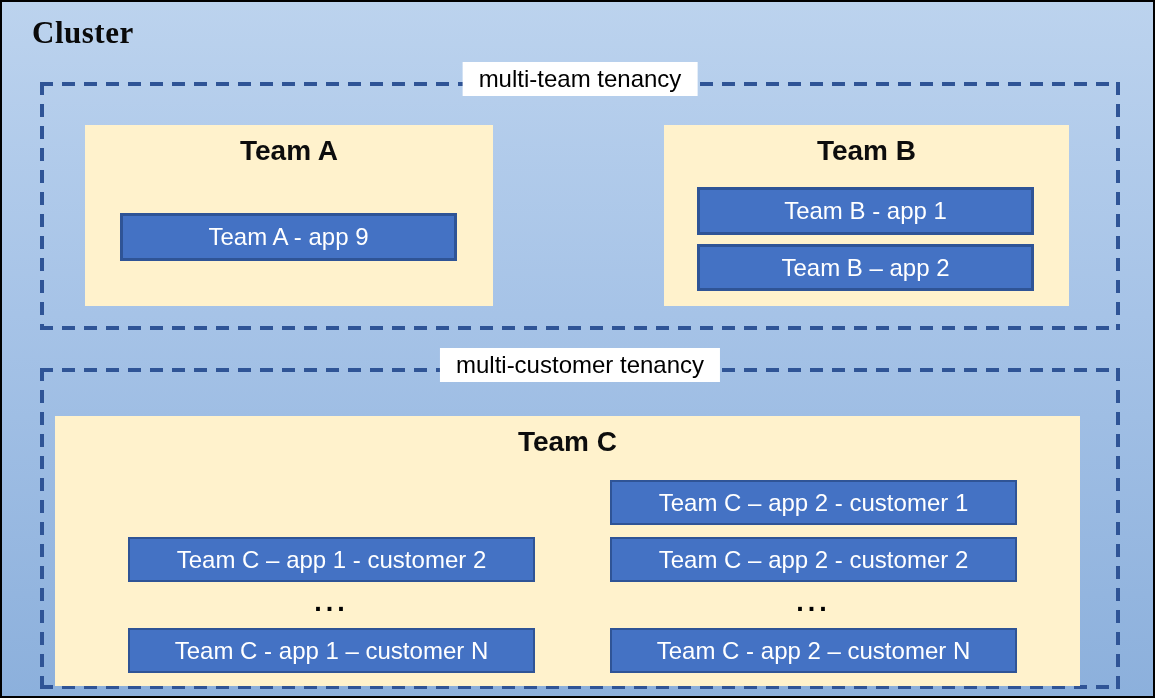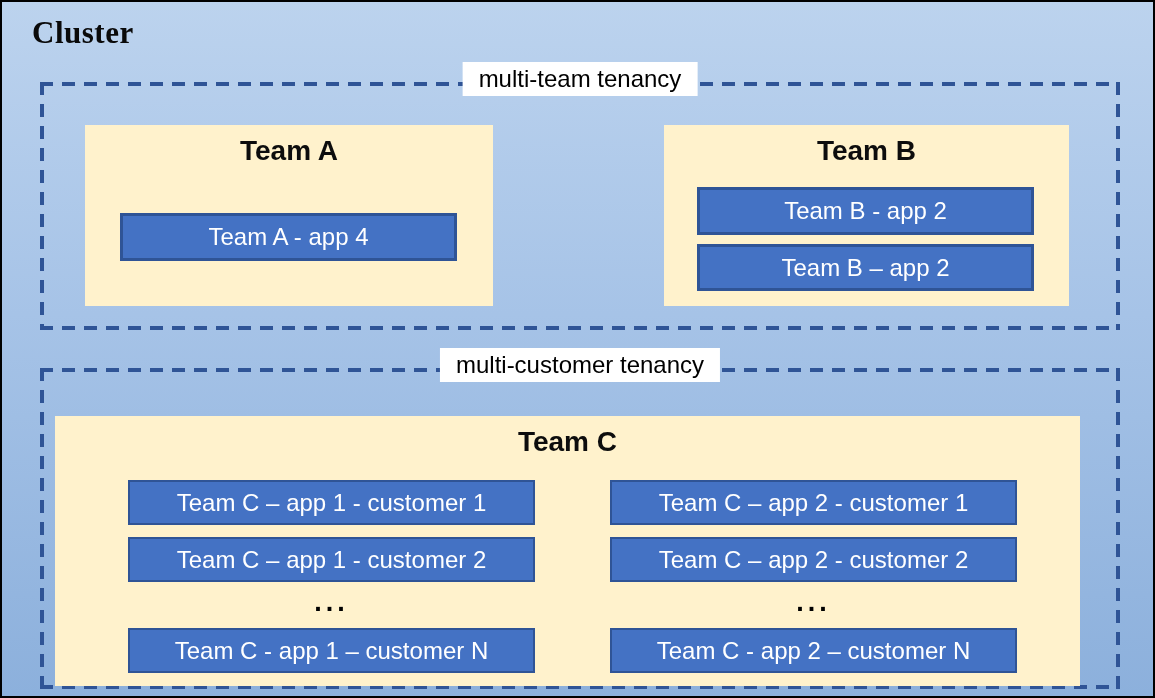--- a/index.html
+++ b/index.html
@@ -94,42 +94,41 @@
 
   <div class="tenancy-box" id="box-multi-team">
     <div class="dash-h dash-top"></div>
     <div class="dash-h dash-bottom"></div>
     <div class="dash-v dash-left"></div>
     <div class="dash-v dash-right"></div>
     <div class="tenancy-label">multi-team tenancy</div>
 
     <div class="team-box" id="team-a">
       <div class="team-title">Team A</div>
-      <div class="app-box" id="team-a-app1">Team A - app 4</div>
+      <div class="app-box" id="team-a-app1">Team A - app 9</div>
     </div>
 
     <div class="team-box" id="team-b">
       <div class="team-title">Team B</div>
-      <div class="app-box" id="team-b-app1">Team B - app 2</div>
+      <div class="app-box" id="team-b-app1">Team B - app 1</div>
       <div class="app-box" id="team-b-app2">Team B – app 2</div>
     </div>
   </div>
 
   <div class="tenancy-box" id="box-multi-customer">
     <div class="dash-h dash-top"></div>
     <div class="dash-h dash-bottom"></div>
     <div class="dash-v dash-left"></div>
     <div class="dash-v dash-right"></div>
     <div class="tenancy-label">multi-customer tenancy</div>
 
     <div class="team-box" id="team-c">
       <div class="team-title">Team C</div>
 
       <div class="cust-col" id="team-c-col1">
-        <div class="cust-row cust-row1">Team C – app 1 - customer 1</div>
         <div class="cust-row cust-row2">Team C – app 1 - customer 2</div>
         <div class="ellipsis">...</div>
         <div class="cust-row cust-rowN">Team C - app 1 – customer N</div>
       </div>
 
       <div class="cust-col" id="team-c-col2">
         <div class="cust-row cust-row1">Team C – app 2 - customer 1</div>
         <div class="cust-row cust-row2">Team C – app 2 - customer 2</div>
         <div class="ellipsis">...</div>
         <div class="cust-row cust-rowN">Team C - app 2 – customer N</div>

